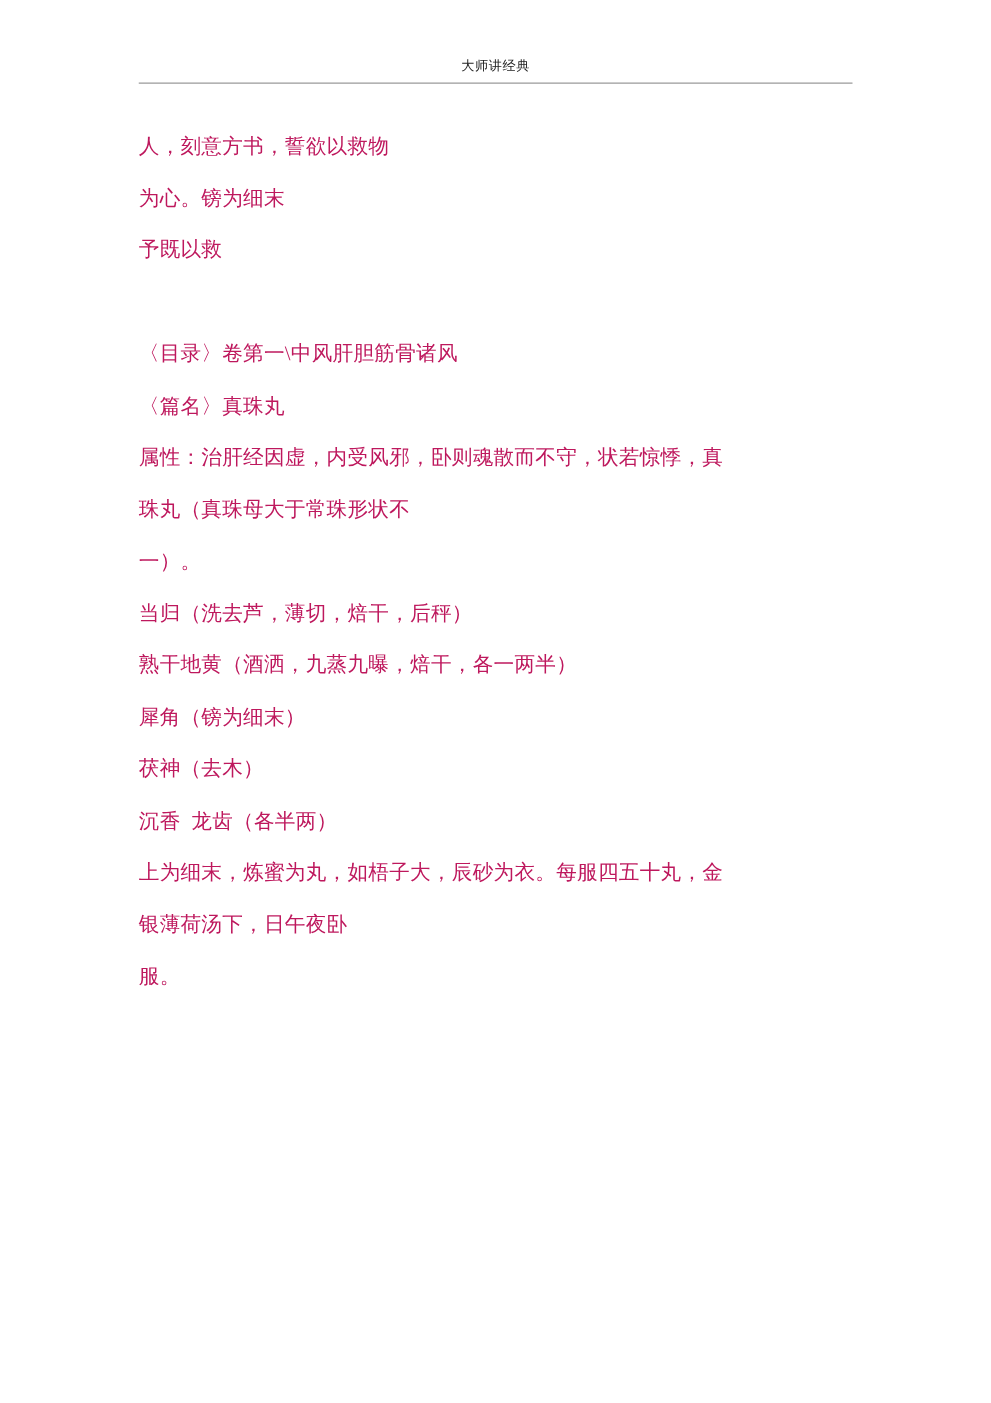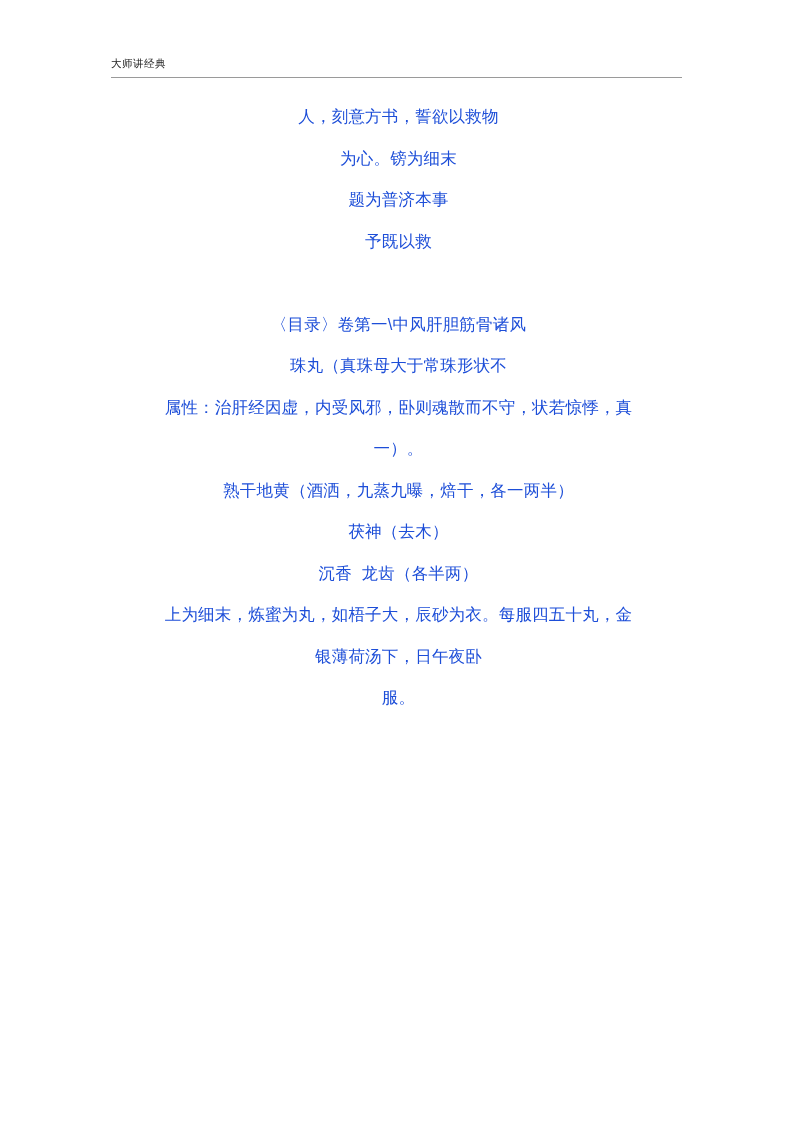--- a/index.html
+++ b/index.html
@@ -16,72 +16,73 @@
   }
   .page {
     position: relative;
     width: 793px;
     height: 1122px;
     box-sizing: border-box;
   }
   .header {
     position: absolute;
     left: 111px;
-    top: 52px;
+    top: 41px;
     width: 571px;
     box-sizing: border-box;
     border-bottom: 1px solid #9a9a9a;
     padding-bottom: 6px;
-    text-align: left;
+    text-align: center;
   }
   .header-text {
     font-size: 10.5px;
     color: #222222;
     letter-spacing: 0.5px;
     font-family: "DejaVu Serif", "Liberation Serif", serif;
   }
   .content {
     position: absolute;
     left: 111px;
     top: 96px;
     width: 575px;
   }
   .line {
     font-size: 16.5px;
     line-height: 41.5px;
-    font-family: Liberation Sans, sans-serif;
-    color: #1d4ed8;
+    font-family: Liberation Serif, serif;
+    color: #be185d;
     white-space: pre-wrap;
     letter-spacing: 0.2px;
-    text-align: center;
   }
   .spacer {
     height: 41.5px;
   }
 </style>
 </head>
 <body>
 
 <div class="page">
 
   <div class="header">
     <span class="header-text">大师讲经典</span>
   </div>
 
   <div class="content">
     <div class="line">人，刻意方书，誓欲以救物</div>
     <div class="line">为心。镑为细末</div>
-    <div class="line">题为普济本事</div>
     <div class="line">予既以救</div>
     <div class="spacer"></div>
     <div class="line">〈目录〉卷第一\中风肝胆筋骨诸风</div>
+    <div class="line">〈篇名〉真珠丸</div>
+    <div class="line">属性：治肝经因虚，内受风邪，卧则魂散而不守，状若惊悸，真</div>
     <div class="line">珠丸（真珠母大于常珠形状不</div>
-    <div class="line">属性：治肝经因虚，内受风邪，卧则魂散而不守，状若惊悸，真</div>
     <div class="line">一）。</div>
+    <div class="line">当归（洗去芦，薄切，焙干，后秤）</div>
     <div class="line">熟干地黄（酒洒，九蒸九曝，焙干，各一两半）</div>
+    <div class="line">犀角（镑为细末）</div>
     <div class="line">茯神（去木）</div>
     <div class="line">沉香  龙齿（各半两）</div>
     <div class="line">上为细末，炼蜜为丸，如梧子大，辰砂为衣。每服四五十丸，金</div>
     <div class="line">银薄荷汤下，日午夜卧</div>
     <div class="line">服。</div>
   </div>
 
 </div>
 
 </body></html>

